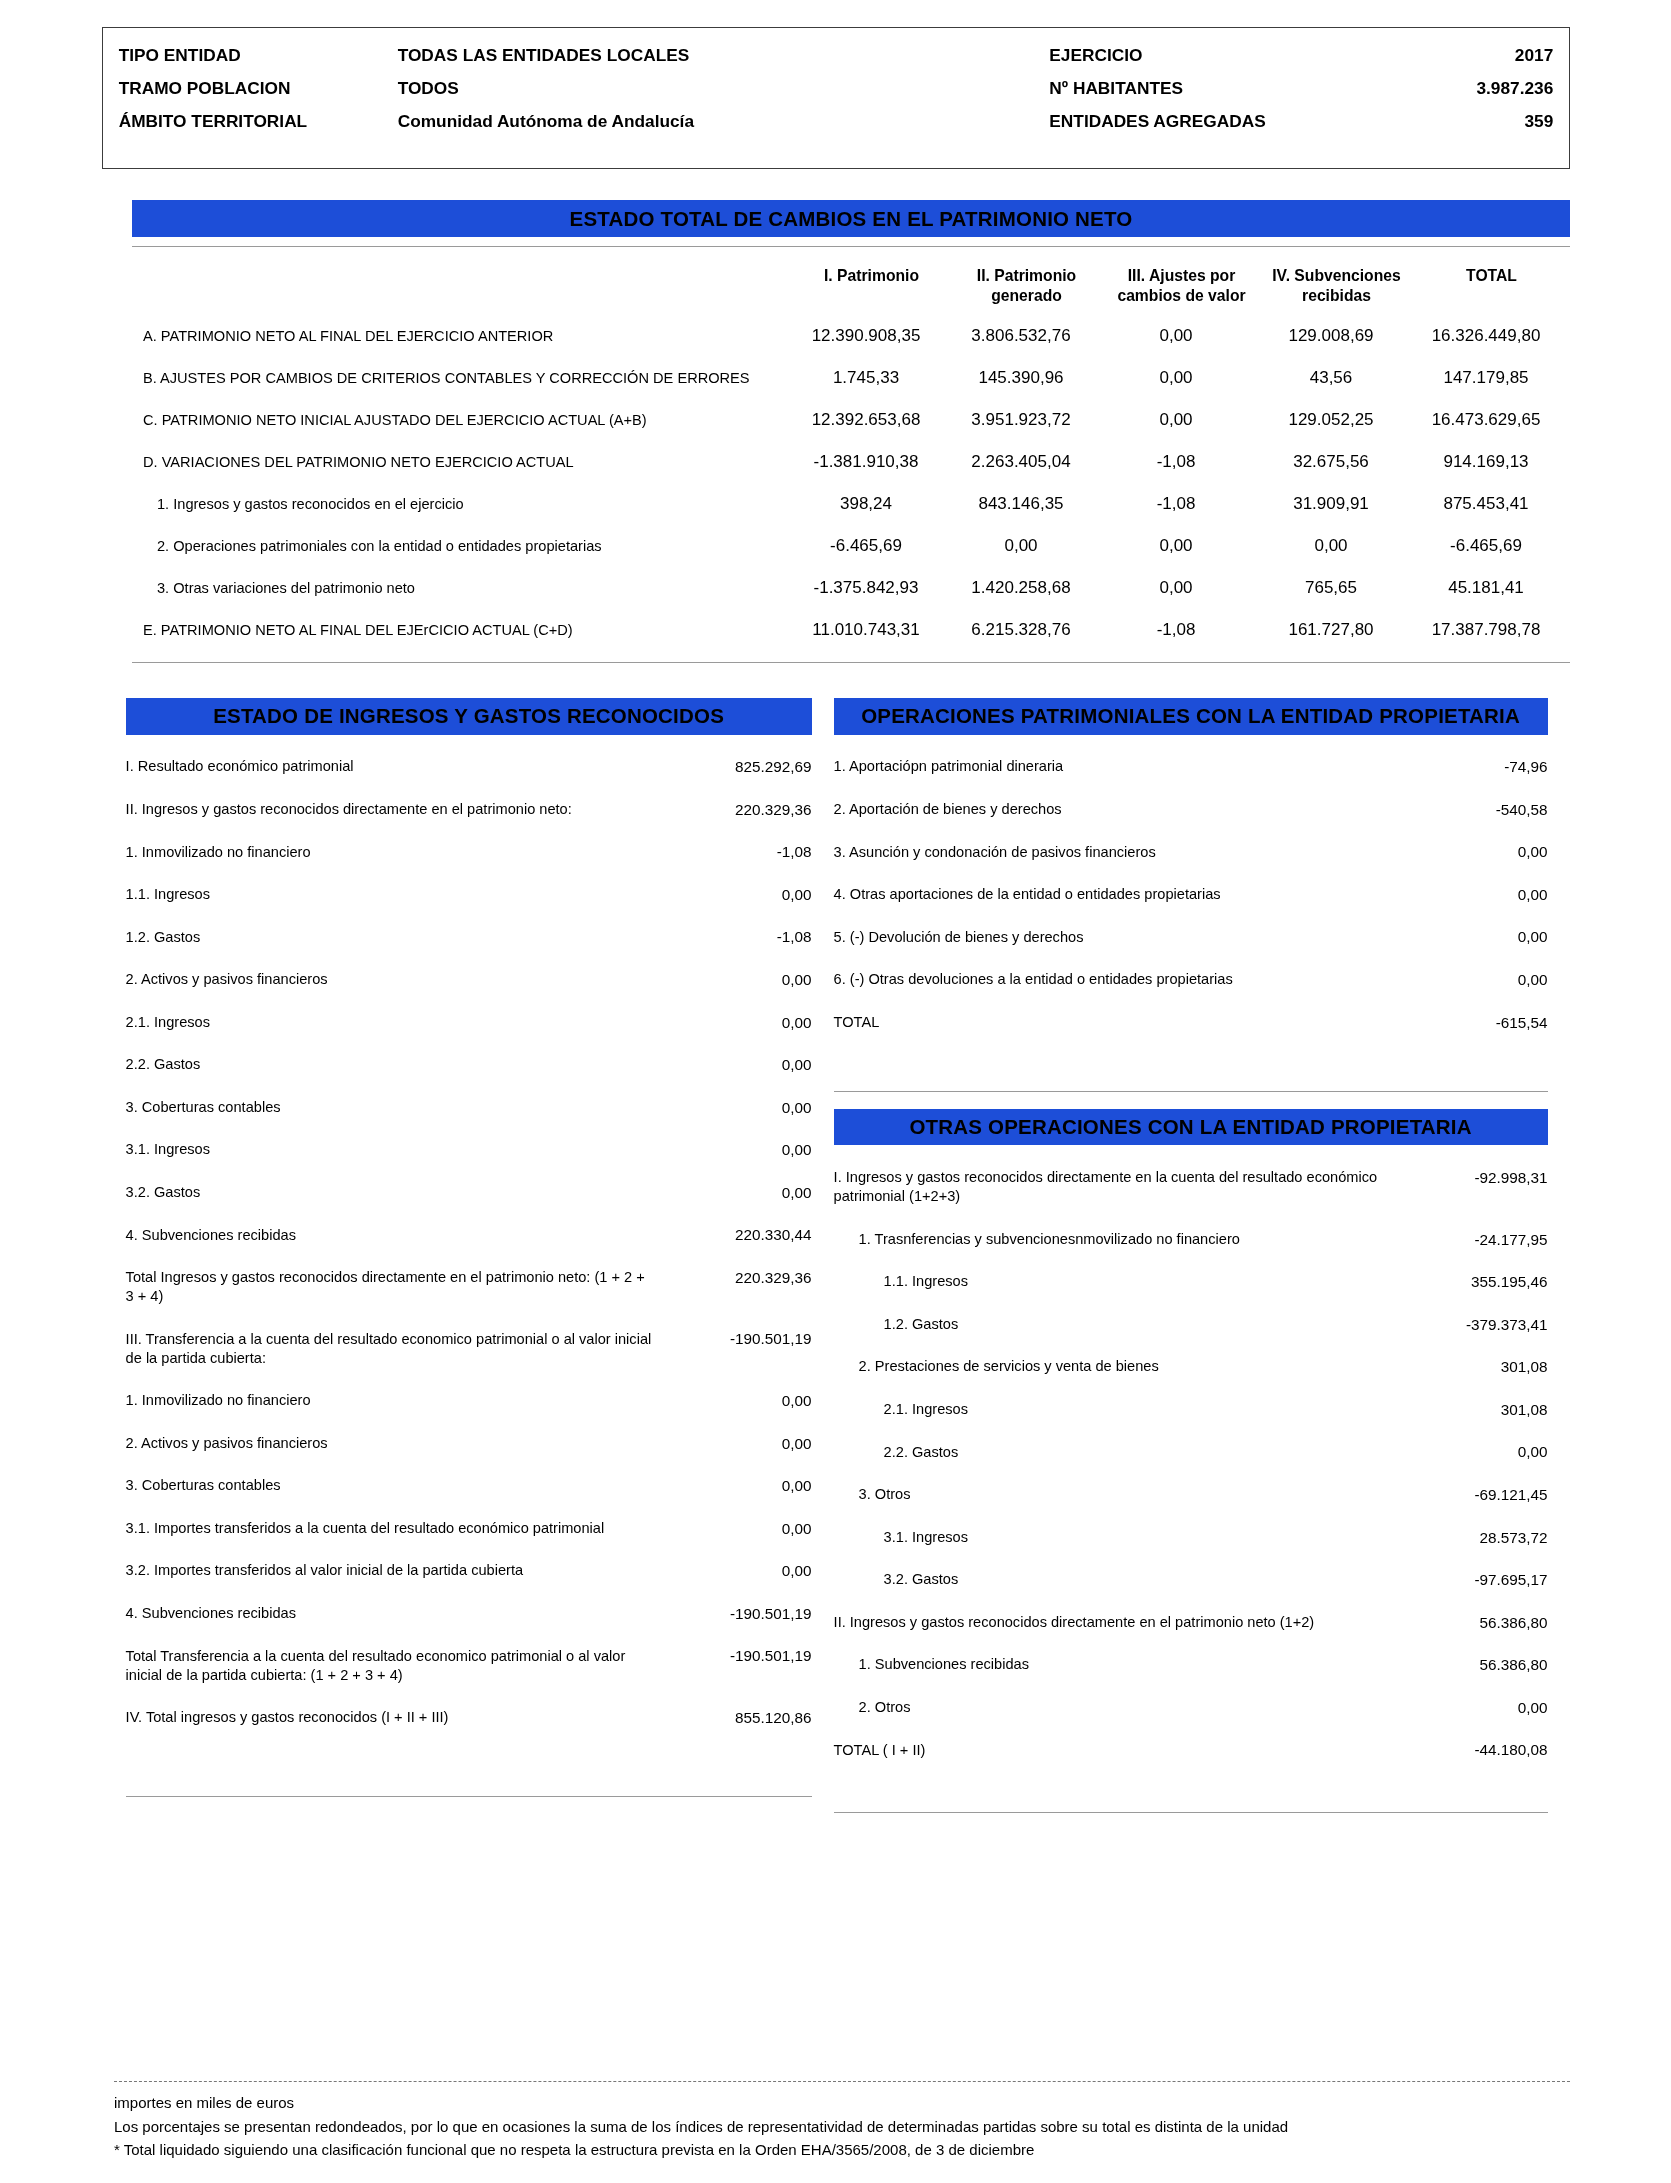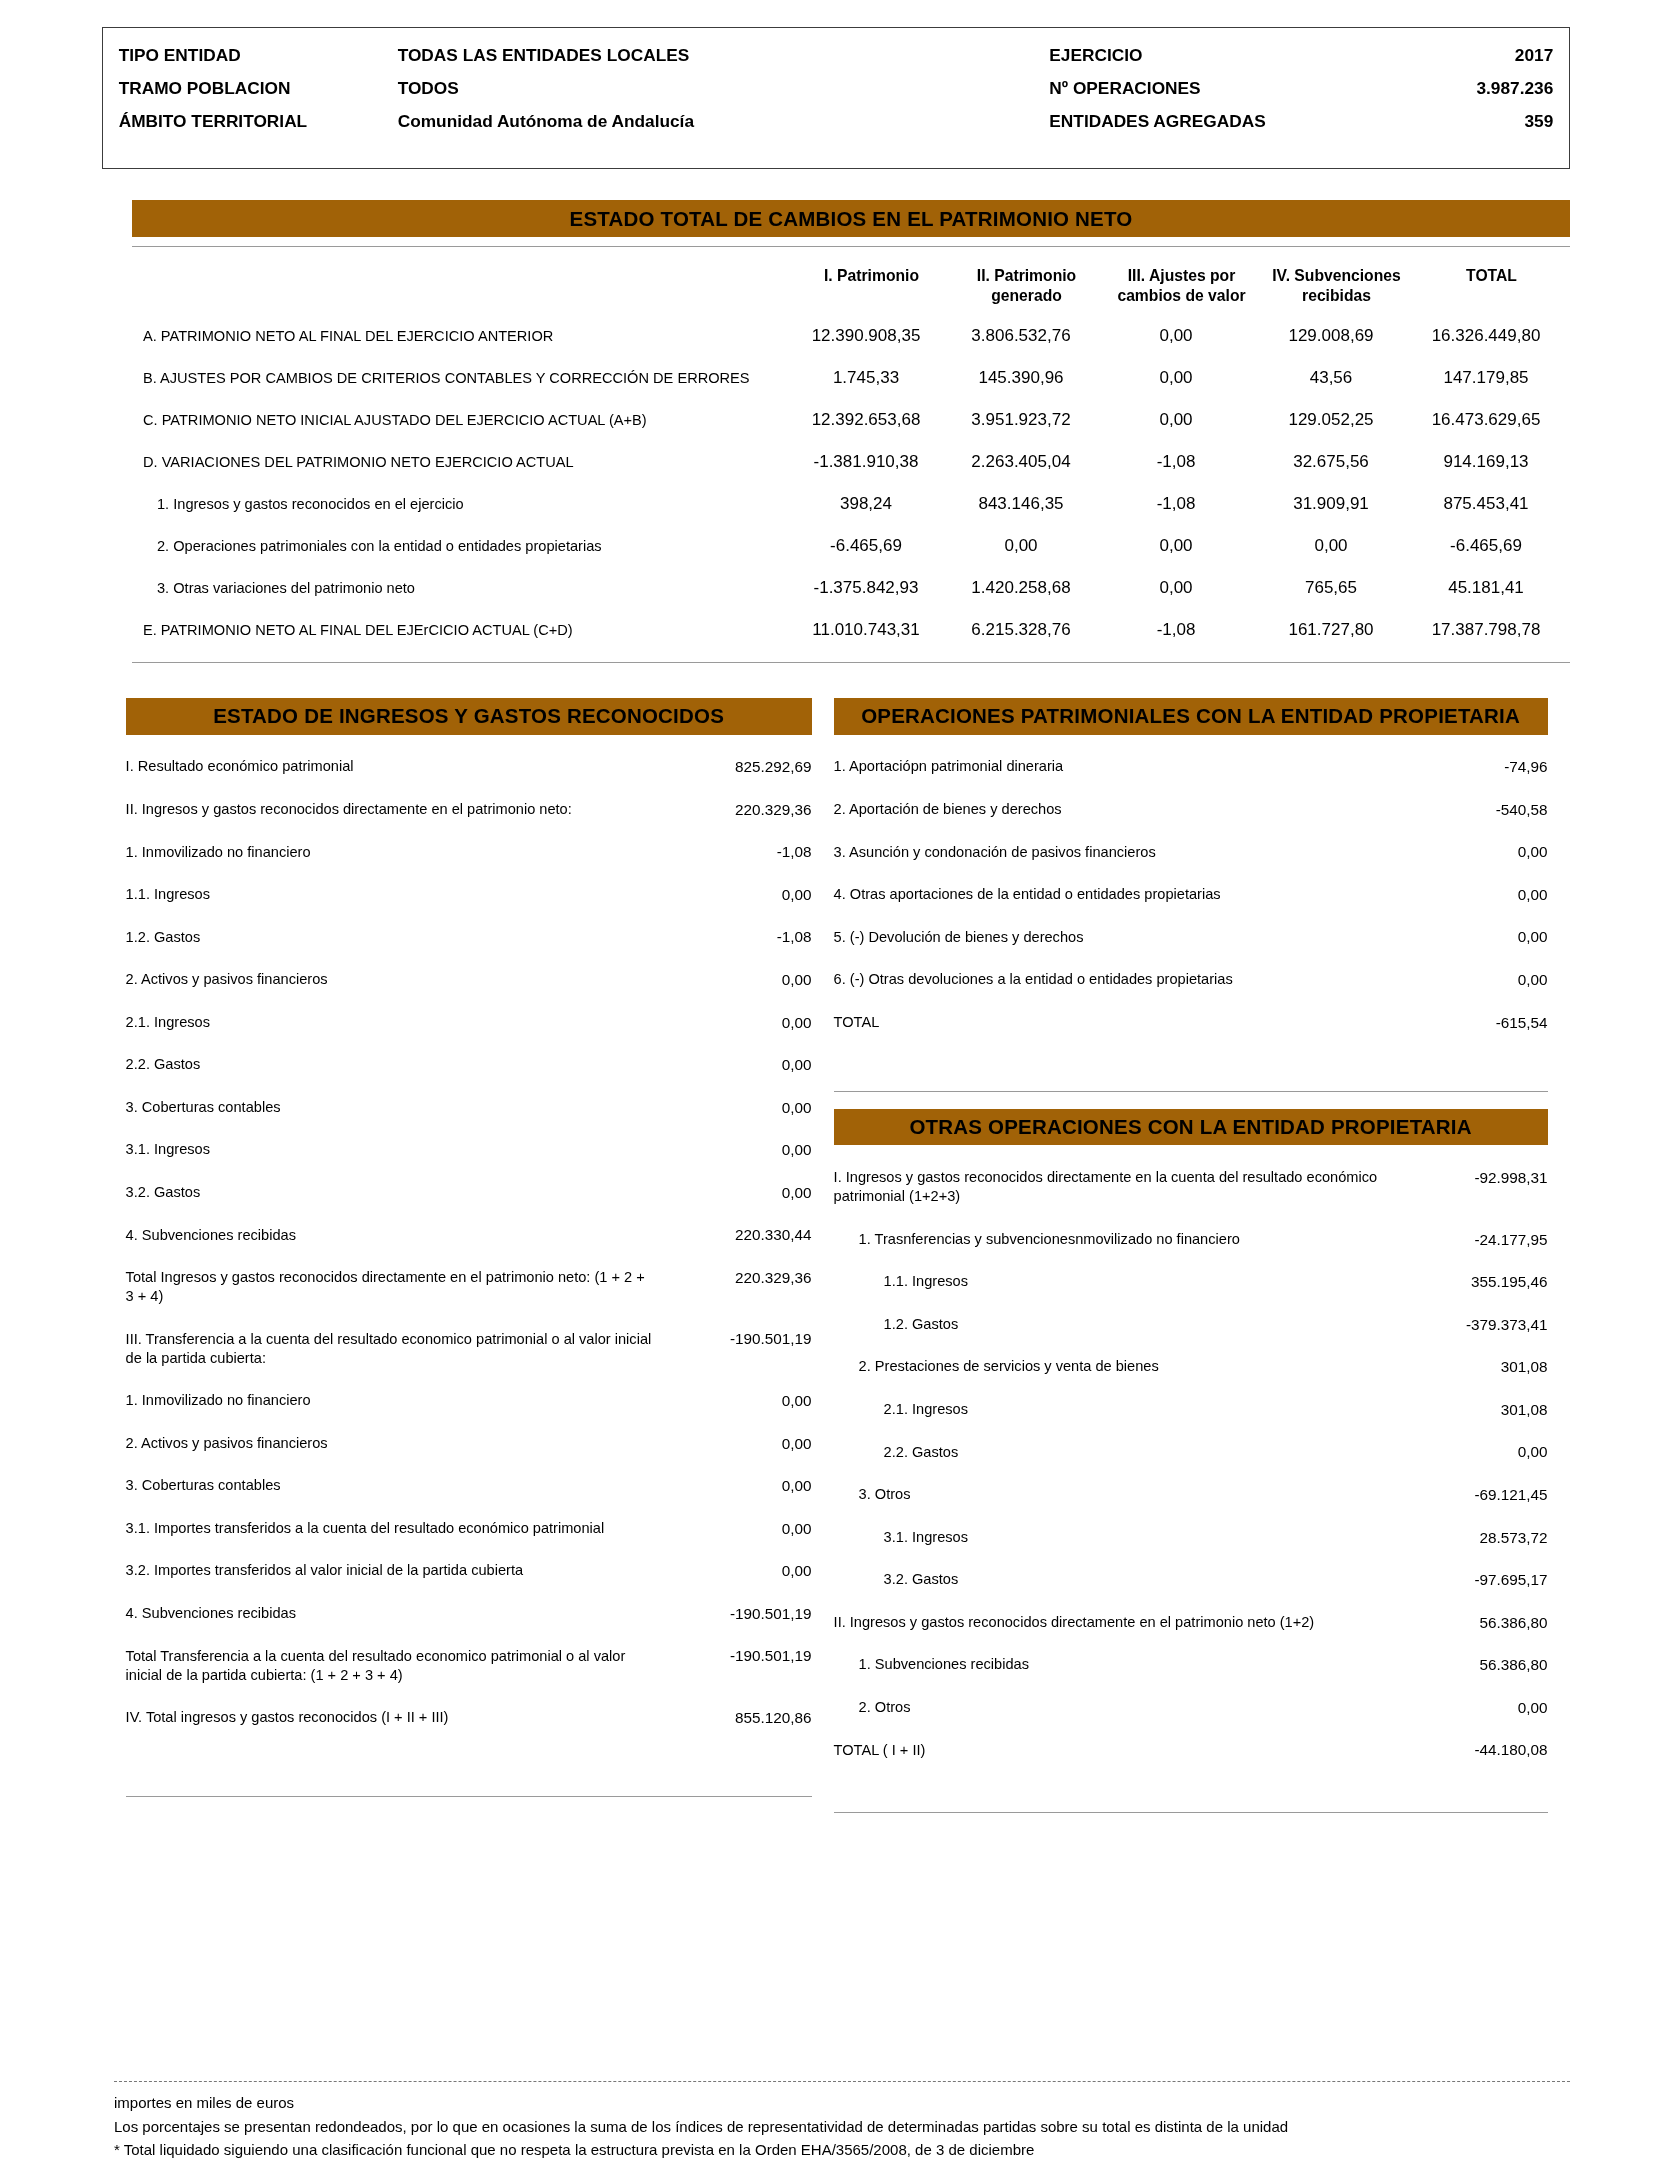--- a/index.html
+++ b/index.html
@@ -13,21 +13,21 @@
   .hb-row { display:flex; margin-bottom:11.8px; align-items:baseline; }
   .hb-row:last-child { margin-bottom:16px; }
   .hb-label { font-weight:bold; font-size:17.3px; width:279px; flex:none; }
   .hb-value { font-weight:bold; font-size:17.3px; }
   .hb-left { flex:1; }
   .hb-right { width:504px; flex:none; }
   .hb-right .hb-label { width:346px; }
   .hb-right .hb-value { flex:1; text-align:right; }
 
   
-  .bar { background:#a16207; color:#000; font-weight:bold; font-size:20.5px; text-align:center; padding:6.3px 3.1px; letter-spacing:0.2px; }
+  .bar { background:#1d4ed8; color:#000; font-weight:bold; font-size:20.5px; text-align:center; padding:6.3px 3.1px; letter-spacing:0.2px; }
 
   .thin-rule { border-top:0.8px solid #9a9a9a; }
 
   
   .main-table { margin-top:31px; margin-left:30px; }
   .main-table .thin-rule { margin-top:9.4px; }
   .mt-head { display:grid; grid-template-columns:662px repeat(5,155px); padding:19px 0 9.4px 0; }
   .mt-col { font-weight:bold; font-size:15.7px; text-align:center; line-height:1.25; align-self:start; }
   .mt-rows .mt-row { display:grid; grid-template-columns:662px repeat(5,155px); align-items:center; padding:11px 0; }
   .mt-label { font-size:14.6px; padding-left:11px; line-height:1.3; }
@@ -77,21 +77,21 @@
         </div>
       </div>
     <div class="hb-right">
 
         <div class="hb-row">
           <span class="hb-label">EJERCICIO</span>
           <span class="hb-value">2017</span>
         </div>
 
         <div class="hb-row">
-          <span class="hb-label">Nº OPERACIONES</span>
+          <span class="hb-label">Nº HABITANTES</span>
           <span class="hb-value">3.987.236</span>
         </div>
 
         <div class="hb-row">
           <span class="hb-label">ENTIDADES AGREGADAS</span>
           <span class="hb-value">359</span>
         </div>
       </div>
   </div>
 

